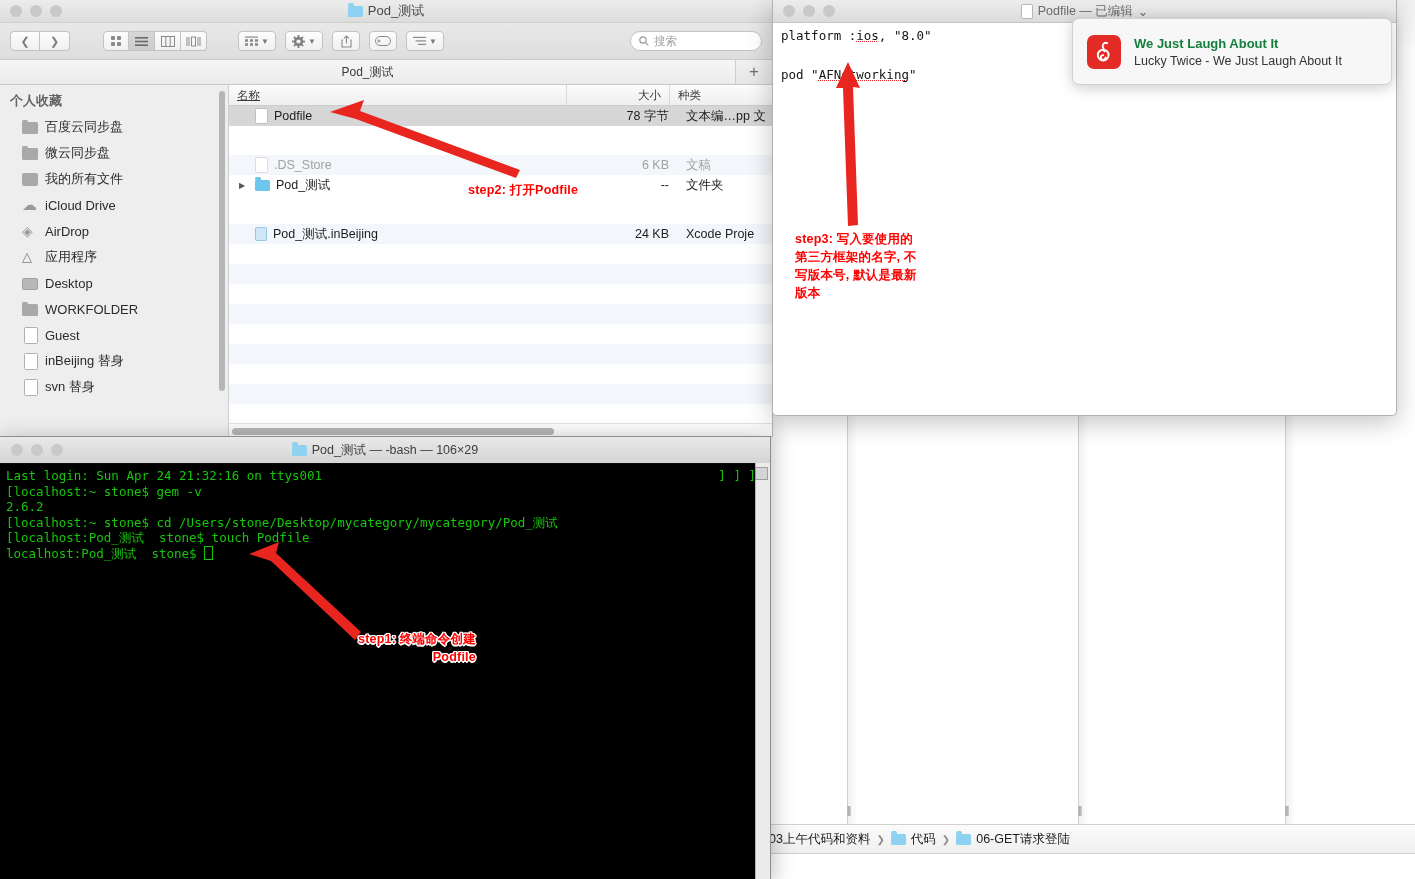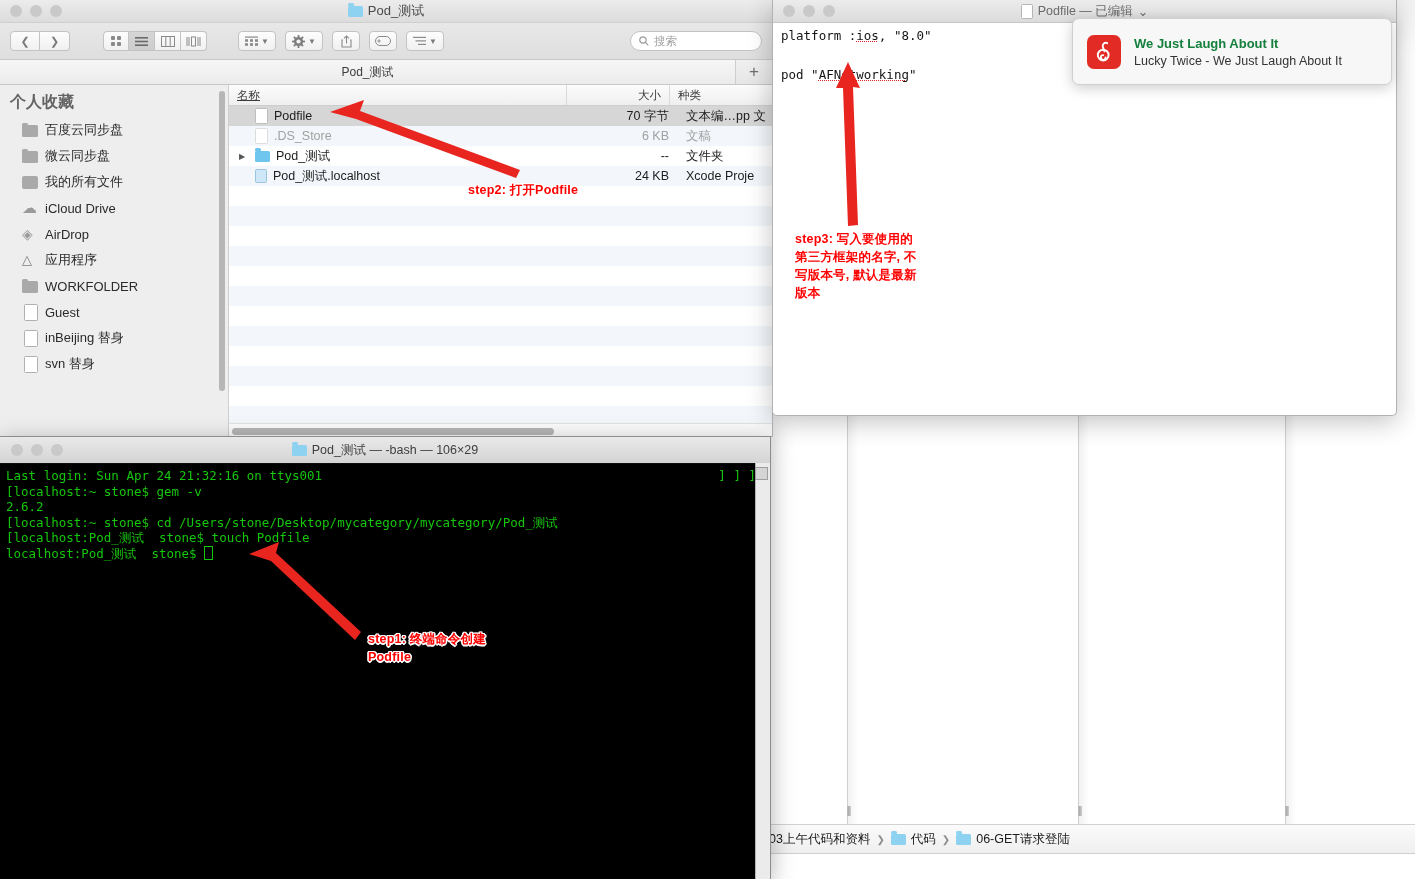--- a/index.html
+++ b/index.html
@@ -113,21 +113,21 @@
     width:36px;display:flex;align-items:center;justify-content:center;
     color:#6e6e6e;font-size:17px;font-weight:300;
   }
   #finder-body{display:flex;height:calc(436px - 22px - 36px - 24px);}
 
   #finder-sidebar{
     width:228px;background:#eeeeee;position:relative;
     border-right:1px solid #cfcfcf;overflow:hidden;
   }
   #sidebar-header{
-    font-size:16px;color:#636363;padding:7px 0 4px 10px;font-weight:600;
+    font-size:13px;color:#636363;padding:7px 0 4px 10px;font-weight:600;
   }
   .sb-item{
     height:26px;display:flex;align-items:center;gap:7px;padding-left:22px;
     font-size:13px;color:#2b2b2b;
   }
   .sb-ico{width:16px;height:14px;flex:0 0 auto;position:relative;}
   .ico-folder{border-radius:1.5px;background:#a9a9a9;height:12px;margin-top:2px;}
   .ico-folder:before{content:"";position:absolute;left:0;top:-2px;width:6px;height:3px;border-radius:1.5px 1.5px 0 0;background:#a9a9a9;}
   .ico-doc{width:12px;height:15px;border:1px solid #b0b0b0;border-radius:1.5px;background:#fff;margin-left:2px;}
   .ico-disk{height:13px;margin-top:1px;border-radius:2px;background:#a9a9a9;}
@@ -146,21 +146,21 @@
     background:linear-gradient(180deg,#fcfcfc,#efefef);
     border-bottom:1px solid #cdcdcd;font-size:11.5px;color:#3a3a3a;
   }
   #list-header .hc{padding:0 8px;height:100%;display:flex;align-items:center;}
   #list-header .hc.name{flex:1;text-decoration:underline;}
   #list-header .hc.size{width:86px;justify-content:flex-end;border-left:1px solid #dadada;}
   #list-header .hc.kind{width:86px;border-left:1px solid #dadada;}
   .row{
     height:20px;display:flex;align-items:center;font-size:12.5px;color:#1d1d1d;
   }
-  .row.alt{background:#f3f6fa;}
+  .row.alt{background:#f3f6fa;margin-top:29px;}
   .row.sel{background:#d6d6d6;}
   .row .c-name{flex:1;display:flex;align-items:center;gap:6px;padding-left:10px;overflow:hidden;white-space:nowrap;}
   .row .c-size{width:86px;text-align:right;padding-right:9px;}
   .row .c-kind{width:86px;padding-left:8px;overflow:hidden;white-space:nowrap;}
   .row.dim .c-name,.row.dim .c-size,.row.dim .c-kind{color:#a1a1a1;}
   .disc{width:10px;color:#555;font-size:8px;}
   .disc.blank{color:transparent;}
   .f-doc{width:11px;height:14px;border:1px solid #bdbdbd;border-radius:1.5px;background:#fff;flex:0 0 auto;}
   .f-doc.dim{border-color:#dcdcdc;}
   .f-fold{width:15px;height:11px;border-radius:1.5px;background:#6ec6ef;position:relative;flex:0 0 auto;}
@@ -473,20 +473,24 @@
       </div>
       <div class="sb-item">
         <span class="sb-ico ico-air">◈</span>
         <span>AirDrop</span>
       </div>
       <div class="sb-item">
         <span class="sb-ico ico-app">△</span>
         <span>应用程序</span>
       </div>
       <div class="sb-item">
+        <span class="sb-ico ico-desk"></span>
+        <span>Desktop</span>
+      </div>
+      <div class="sb-item">
         <span class="sb-ico ico-folder"></span>
         <span>WORKFOLDER</span>
       </div>
       <div class="sb-item">
         <span class="sb-ico ico-doc"></span>
         <span>Guest</span>
       </div>
       <div class="sb-item">
         <span class="sb-ico ico-doc"></span>
         <span>inBeijing 替身</span>
@@ -505,21 +509,21 @@
         <div class="hc size">大小</div>
         <div class="hc kind">种类</div>
       </div>
 
       <div class="row sel">
         <div class="c-name">
           <span class="disc blank">▶</span>
           <span class="f-doc"></span>
           <span>Podfile</span>
         </div>
-        <div class="c-size">70 字节</div>
+        <div class="c-size">78 字节</div>
         <div class="c-kind">文本编…pp 文</div>
       </div>
 
       <div class="row alt dim">
         <div class="c-name">
           <span class="disc blank">▶</span>
           <span class="f-doc dim"></span>
           <span>.DS_Store</span>
         </div>
         <div class="c-size">6 KB</div>
@@ -533,21 +537,21 @@
           <span>Pod_测试</span>
         </div>
         <div class="c-size">--</div>
         <div class="c-kind">文件夹</div>
       </div>
 
       <div class="row alt">
         <div class="c-name">
           <span class="disc blank">▶</span>
           <span class="f-xc"></span>
-          <span>Pod_测试.localhost</span>
+          <span>Pod_测试.inBeijing</span>
         </div>
         <div class="c-size">24 KB</div>
         <div class="c-kind">Xcode Proje</div>
       </div>
 
       <div id="list-fill"></div>
 
       <div id="list-hscroll">
         <div class="thumb"></div>
       </div>
@@ -623,14 +627,14 @@
   <polygon points="16,0 28,26 21,25 26,163 16,164 11,26 4,26" fill="#e8251f"></polygon>
 </svg>
 <div class="anno" style="left:795px;top:230px;">step3: 写入要使用的
 第三方框架的名字, 不
 写版本号, 默认是最新
 版本</div>
 
 <svg class="arrow" style="left:249px;top:542px;width:120px;height:100px;" viewBox="0 0 120 100">
   <polygon points="0,12 30,0 27,11 112,90 106,98 22,19" fill="#e8251f"></polygon>
 </svg>
-<div class="anno" style="left:368px;top:630px;">step1: 终端命令创建
+<div class="anno" style="left:358px;top:630px;text-align:right;">step1: 终端命令创建
 Podfile</div>
 
 </body></html>

